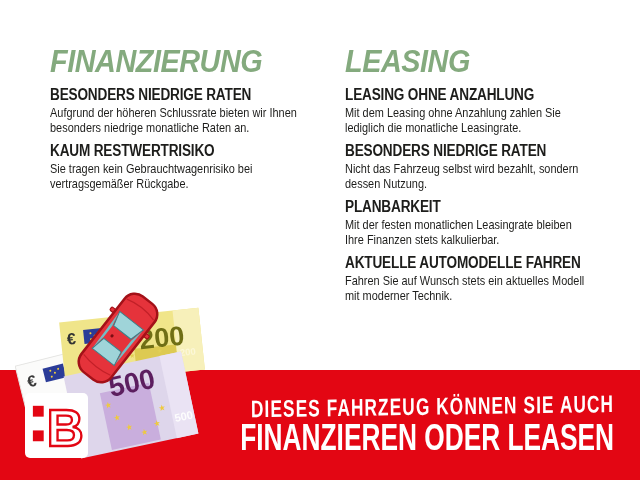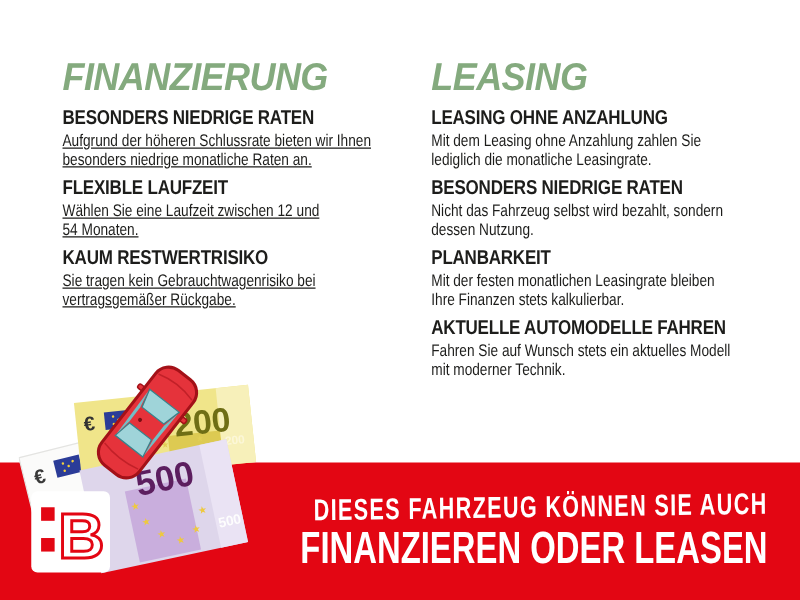--- a/index.html
+++ b/index.html
@@ -1,21 +1,21 @@
 <!DOCTYPE html>
 <html><head>
 <meta charset="utf-8">
 <style>
   html,body{margin:0;padding:0;background:#ffffff;}
   .page{position:relative;width:640px;height:480px;background:#ffffff;overflow:hidden;
         font-family:"Liberation Sans",sans-serif;color:#1d1d1b;}
 
   
   .col{position:absolute;top:45px;width:300px;}
-  .col-left{left:50px;text-decoration:underline;}
+  .col-left{left:50px;}
   .col-right{left:345px;}
 
   .green-title{display:inline-block;color:#84aa7e;font-weight:bold;font-style:italic;
                font-size:31px;line-height:34px;letter-spacing:-0.5px;
                transform:scaleX(0.93);transform-origin:0 0;margin:0 0 7px 0;white-space:nowrap;}
 
   .sec{margin-bottom:7px;}
   .sec-h{display:inline-block;font-weight:bold;font-size:16px;line-height:17px;
          letter-spacing:-0.2px;white-space:nowrap;
          transform:scaleX(0.85);transform-origin:0 50%;}
@@ -44,25 +44,20 @@
 
 <div class="page">
 
   <div class="col col-left">
     <div class="green-title">FINANZIERUNG</div>
 
     <div class="sec">
       <span class="sec-h">BESONDERS NIEDRIGE RATEN</span>
       <div class="sec-b">Aufgrund der höheren Schlussrate bieten wir Ihnen
 besonders niedrige monatliche Raten an.</div>
-    </div>
-    <div class="sec">
-      <span class="sec-h">FLEXIBLE LAUFZEIT</span>
-      <div class="sec-b">Wählen Sie eine Laufzeit zwischen 12 und
-54 Monaten.</div>
     </div>
     <div class="sec">
       <span class="sec-h">KAUM RESTWERTRISIKO</span>
       <div class="sec-b">Sie tragen kein Gebrauchtwagenrisiko bei
 vertragsgemäßer Rückgabe.</div>
     </div>
   </div>
 
   <div class="col col-right">
     <div class="green-title">LEASING</div>

